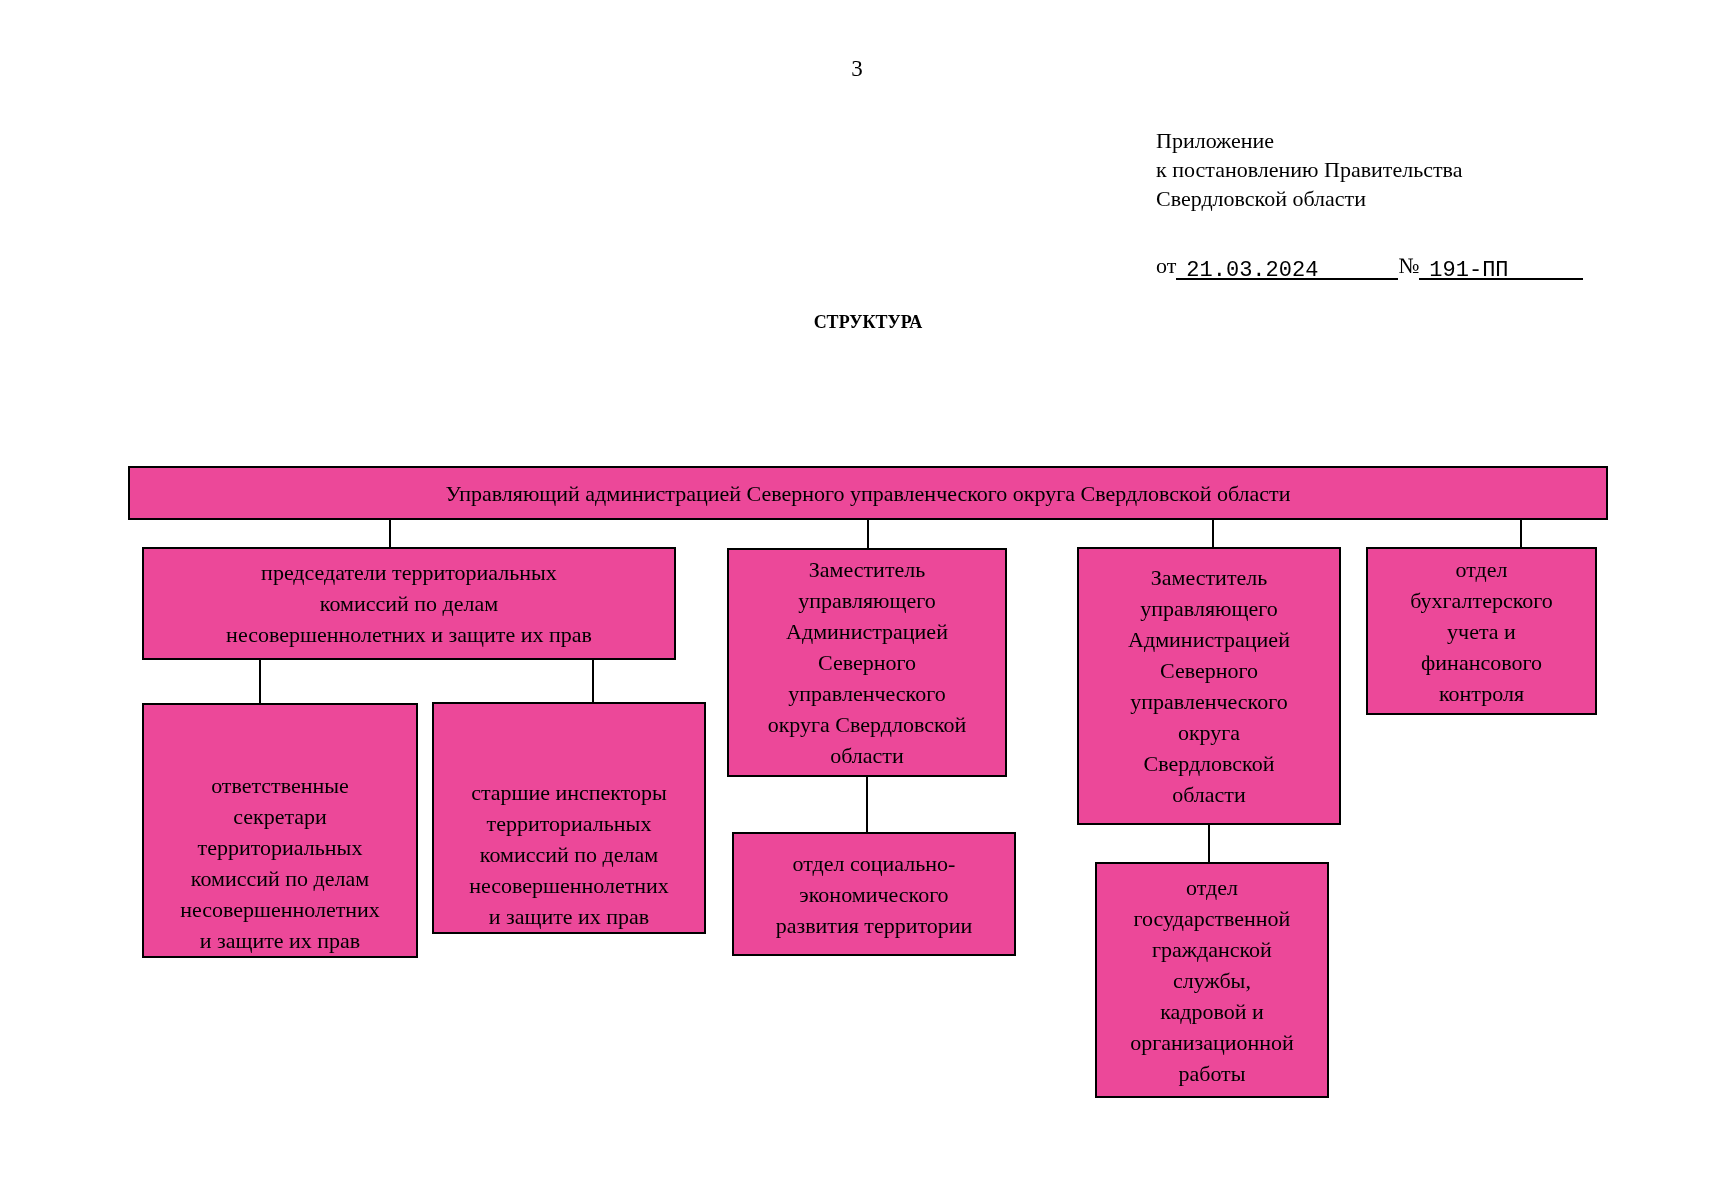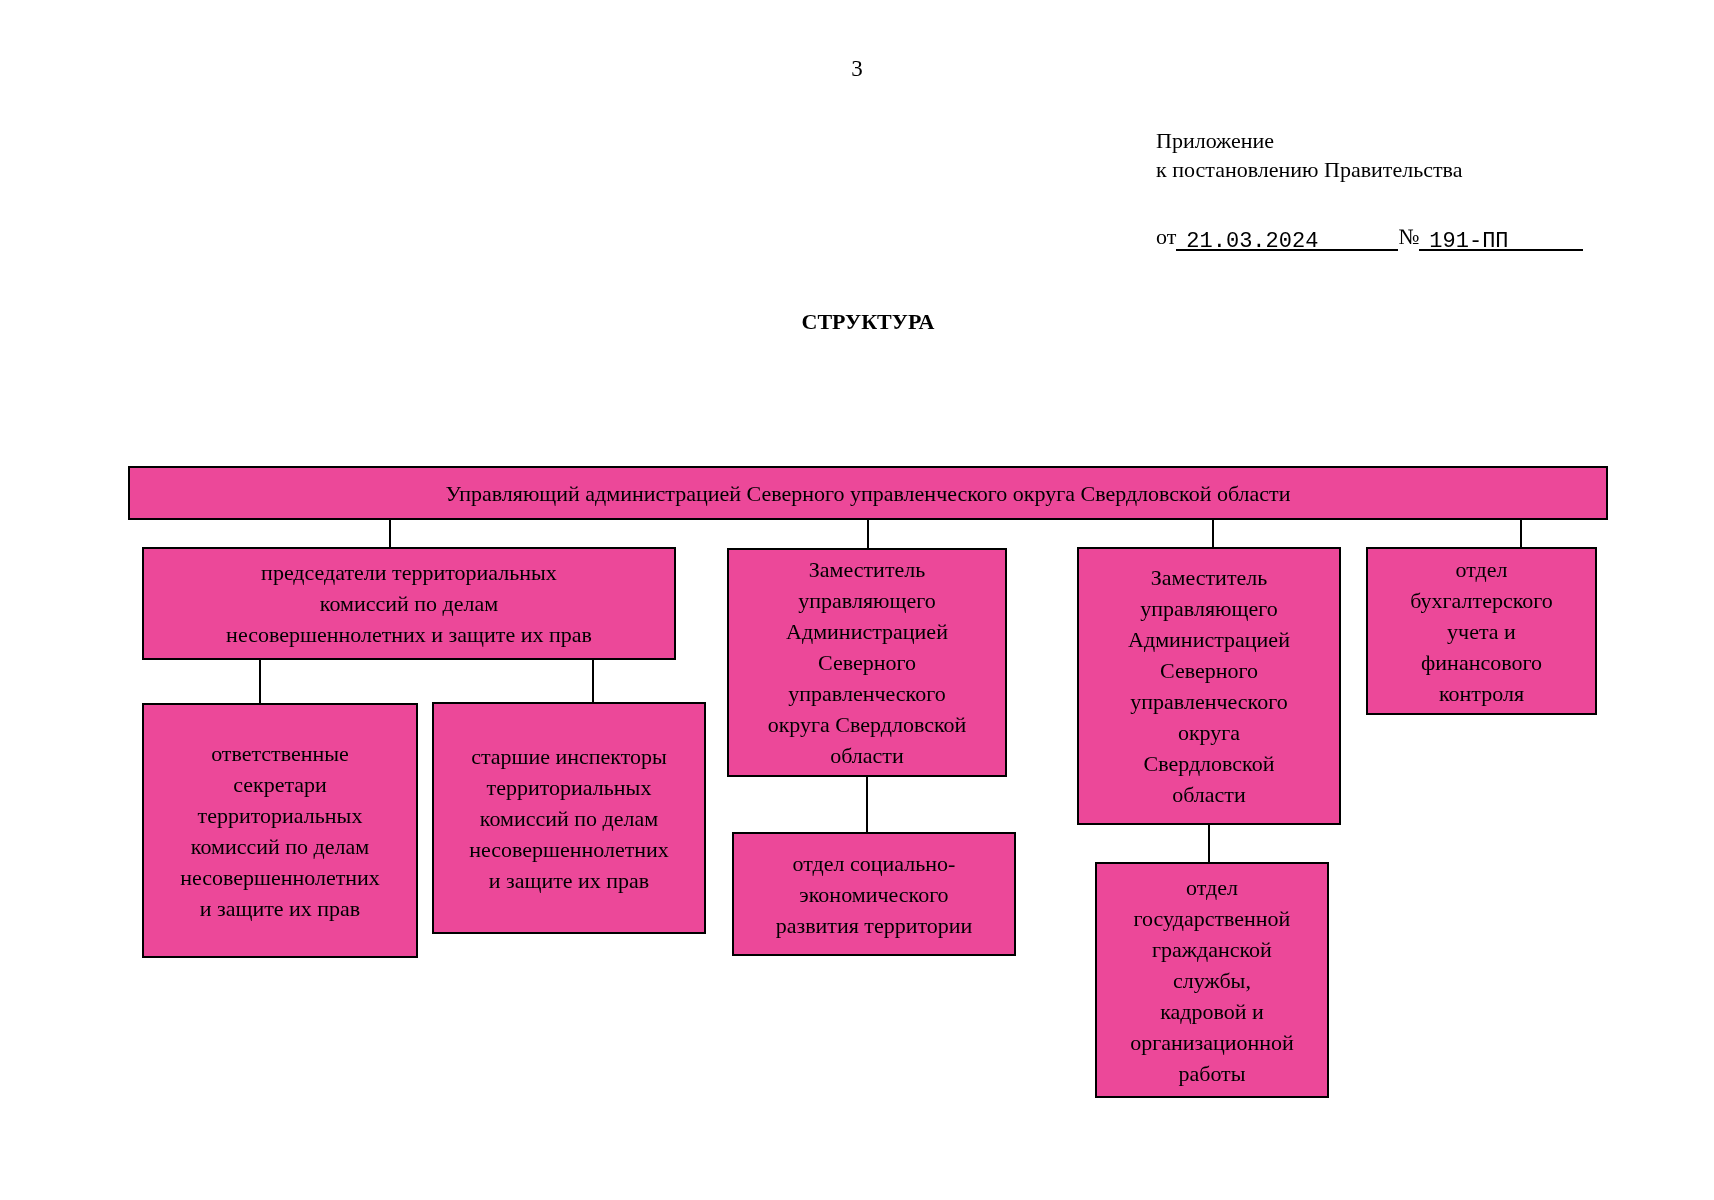--- a/index.html
+++ b/index.html
@@ -39,54 +39,55 @@
     margin-top: 40px;
   }
   .u-date { width: 222px; }
   .u-num  { width: 164px; }
   .title-block {
     position: absolute;
     left: 128px; top: 306px;
     width: 1480px;
     text-align: center;
     font-weight: bold;
-    font-size: 22px;
+    font-size: 18px;
     line-height: 32px;
   }
   .chart { position: absolute; left: 0; top: 0; }
   .box {
     position: absolute;
     box-sizing: border-box;
     border: 2px solid #000000;
     background: #ec4899;
     display: flex;
     align-items: center;
     justify-content: center;
     text-align: center;
     font-size: 22px;
     line-height: 31px;
     white-space: pre-line;
   }
-  .box.top-align { align-items: center; }
+  .box.top-align { align-items: flex-end; }
   .vline {
     position: absolute;
     width: 2px;
     background: #000000;
   }
 </style>
 </head>
 <body>
 
 <div class="page">
 
   <div class="page-number">3</div>
 
   <div class="annex">
     <div>Приложение</div>
     <div>к постановлению Правительства</div>
+    <div>Свердловской области</div>
     <div class="annex-ref"><span>от</span><span class="u u-date"><span class="mono">21.03.2024</span></span><span>№</span><span class="u u-num"><span class="mono">191-ПП</span></span></div>
   </div>
 
   <div class="title-block">
     <div>СТРУКТУРА</div>
   </div>
 
   <div class="chart">
 
     <div class="vline" style="left:389px;top:520px;height:27px"></div>

